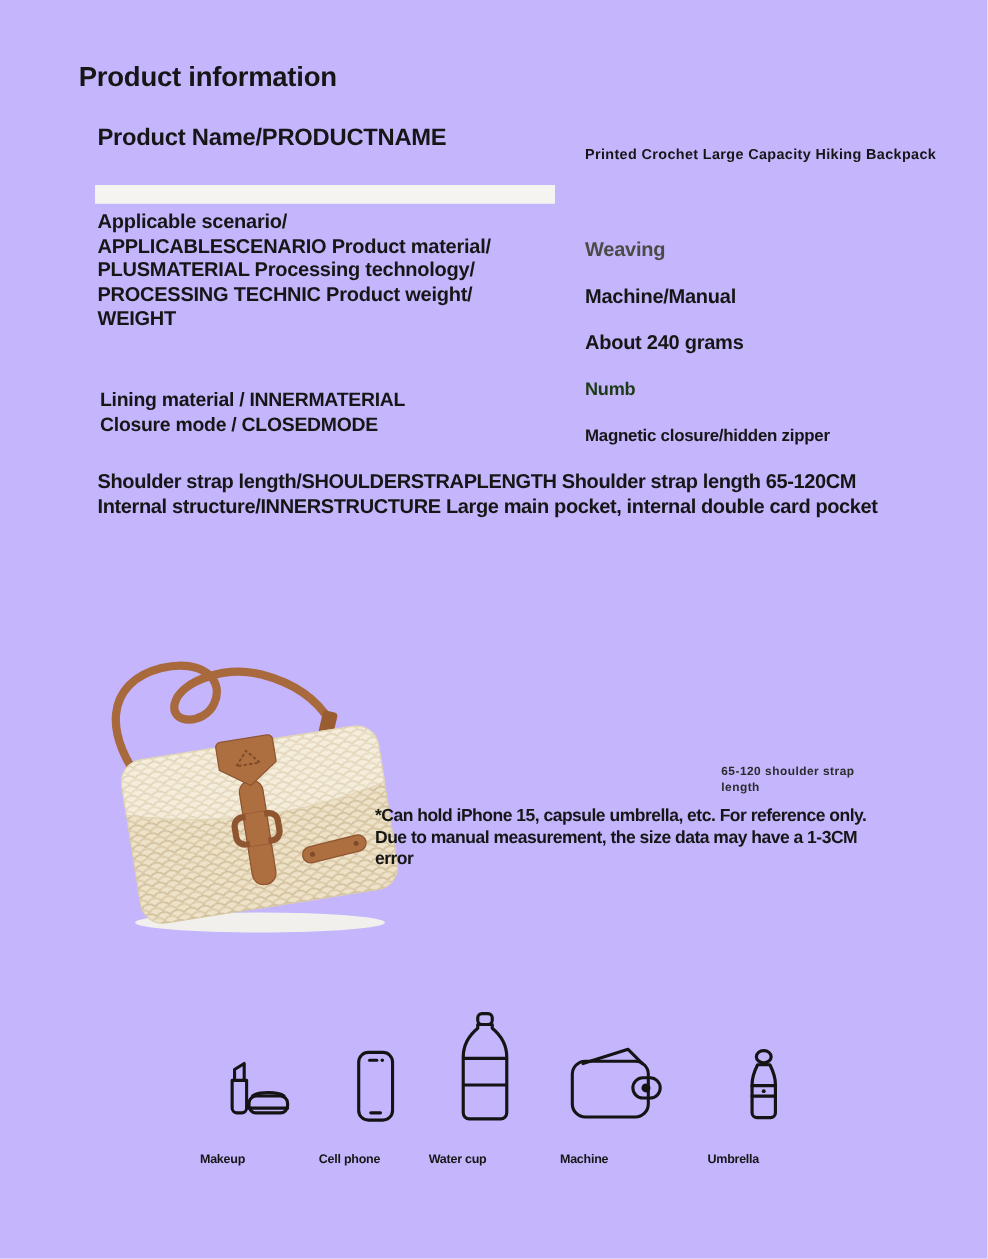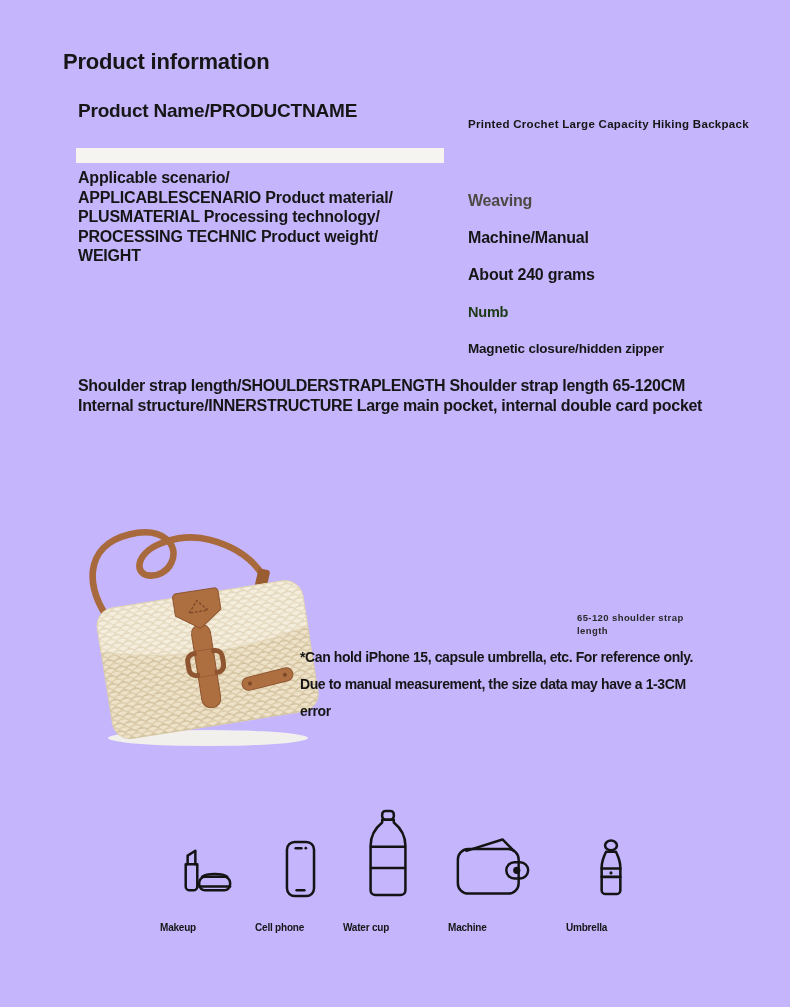--- a/index.html
+++ b/index.html
@@ -19,39 +19,41 @@
   .val-name{top:118px;font-size:11.5px;letter-spacing:0.3px;}
   .val-scenario{top:154px;font-size:16px;}
   .val-material{top:192px;font-size:16px;color:#4c4a45;}
   .val-technic{top:229px;font-size:16px;}
   .val-weight{top:266px;font-size:16px;}
   .val-numb{top:304px;font-size:14.5px;color:#1c3a14;}
   .val-closure{top:341px;font-size:13.5px;}
   .bag-figure{left:66px;top:512px;width:272px;height:238px;}
   .size-dims{left:344px;top:612px;font-size:13.5px;font-weight:700;word-spacing:2px;}
   .size-strap{left:577px;top:612px;font-size:9.5px;font-weight:700;line-height:12.5px;letter-spacing:0.4px;white-space:pre-line;color:#2a2a2a;}
-  .size-note{left:300px;top:644px;width:412px;font-size:14px;font-weight:700;line-height:27px;letter-spacing:-0.4px;}
+  .size-note{left:300px;top:644px;width:412px;font-size:14px;font-weight:700;line-height:17px;letter-spacing:-0.4px;}
   .cap-item{top:805px;width:90px;height:93px;display:flex;align-items:flex-end;justify-content:center;}
   .cap-label{top:922px;width:90px;font-size:10px;font-weight:700;letter-spacing:-0.2px;}
   .ic{stroke:#141414;fill:none;stroke-width:2.6;stroke-linecap:round;stroke-linejoin:round;}
 </style>
 </head>
 <body>
 
 <div class="page">
 
   <h1 class="abs page-title">Product information</h1>
 
   <div class="abs spec-label lbl-product-name">Product Name/PRODUCTNAME</div>
   <div class="abs band"></div>
   <div class="abs spec-label lbl-scenario">Applicable scenario/
 APPLICABLESCENARIO Product material/
 PLUSMATERIAL Processing technology/
 PROCESSING TECHNIC Product weight/
 WEIGHT</div>
+  <div class="abs spec-label lbl-lining">Lining material / INNERMATERIAL
+Closure mode / CLOSEDMODE</div>
   <div class="abs spec-label lbl-strap">Shoulder strap length/SHOULDERSTRAPLENGTH Shoulder strap length 65-120CM Internal structure/INNERSTRUCTURE Large main pocket, internal double card pocket</div>
 
   <div class="abs val val-name">Printed Crochet Large Capacity Hiking Backpack</div>
   <div class="abs val val-material">Weaving</div>
   <div class="abs val val-technic">Machine/Manual</div>
   <div class="abs val val-weight">About 240 grams</div>
   <div class="abs val val-numb">Numb</div>
   <div class="abs val val-closure">Magnetic closure/hidden zipper</div>
 
   <div class="abs bag-figure">

